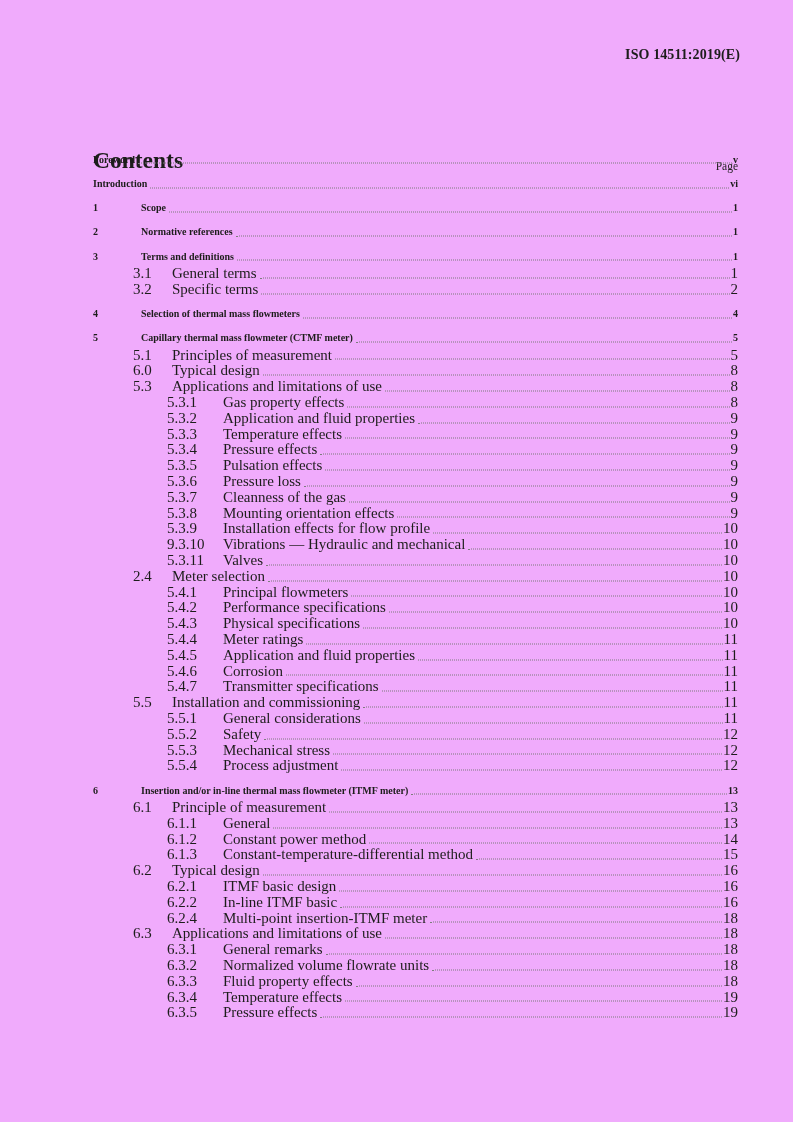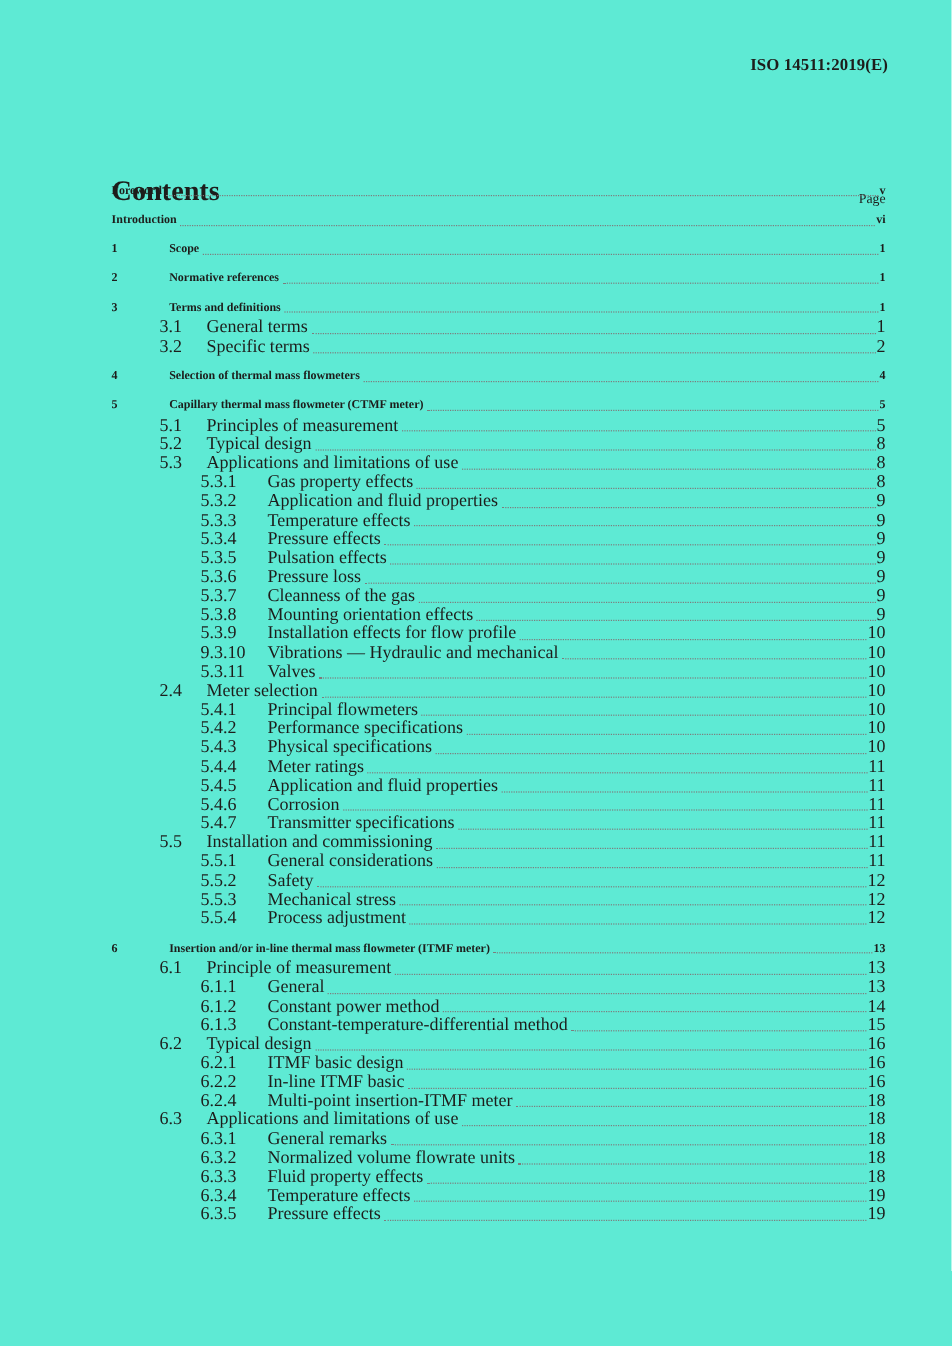--- a/index.html
+++ b/index.html
@@ -4,21 +4,21 @@
 <style>
   html, body {
     margin: 0;
     padding: 0;
     background: #ffffff;
   }
   .page {
     position: relative;
     width: 793px;
     height: 1122px;
-    background: #5eead4;
+    background: #f0abfc;
     font-family: "Liberation Serif", "DejaVu Serif", serif;
     color: #1d1d1b;
     overflow: hidden;
   }
   .running-header {
     position: absolute;
     top: 47px;
     left: 93px;
     right: 53px;
     text-align: right;
@@ -162,21 +162,21 @@
     <span class="toc-leader"></span>
     <span class="toc-page">5</span>
   </div>
       <div class="toc-row n2">
     <span class="toc-num">5.1</span>
     <span class="toc-title">Principles of measurement</span>
     <span class="toc-leader"></span>
     <span class="toc-page">5</span>
   </div>
       <div class="toc-row n2">
-    <span class="toc-num">5.2</span>
+    <span class="toc-num">6.0</span>
     <span class="toc-title">Typical design</span>
     <span class="toc-leader"></span>
     <span class="toc-page">8</span>
   </div>
       <div class="toc-row n2">
     <span class="toc-num">5.3</span>
     <span class="toc-title">Applications and limitations of use</span>
     <span class="toc-leader"></span>
     <span class="toc-page">8</span>
   </div>

